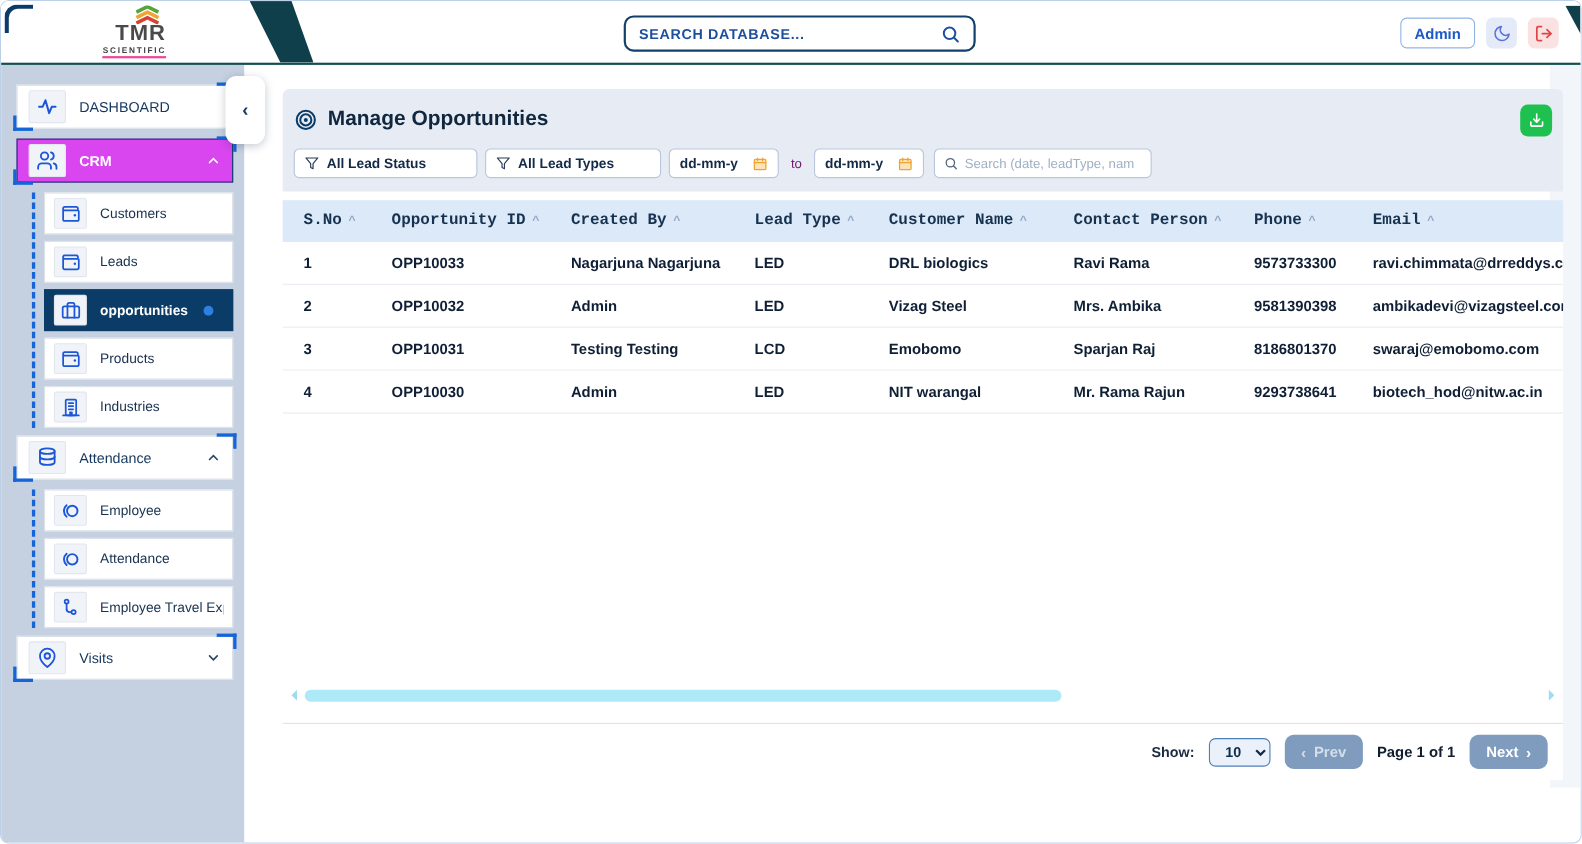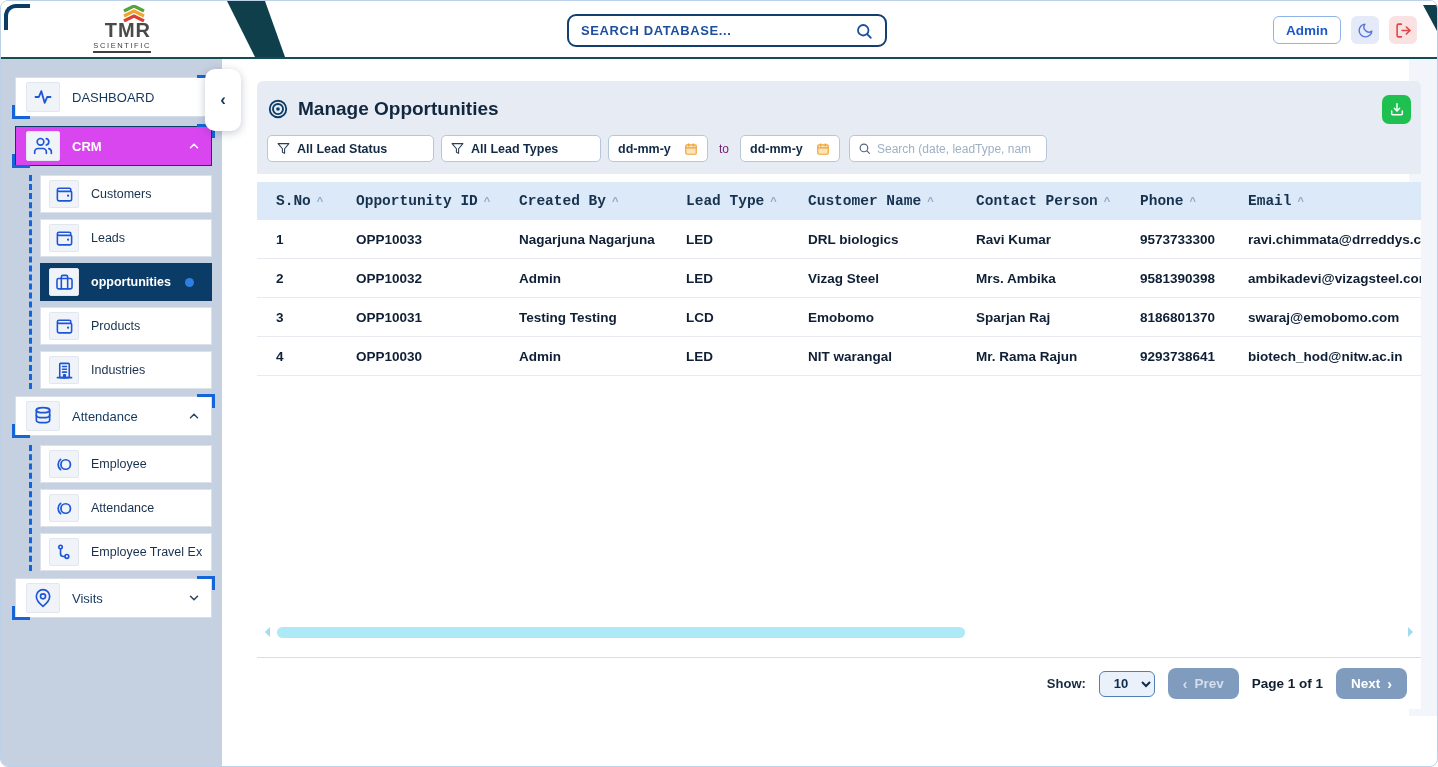--- a/index.html
+++ b/index.html
@@ -10,22 +10,22 @@
 
   
   .topbar { position:absolute; top:0; left:0; right:0; height:58px; background:#fff;
             border-bottom:2px solid #134e52; z-index:20; }
   .corner-accent { position:absolute; top:3px; left:3px; width:26px; height:26px;
                    border-top:4px solid #0b3c68; border-left:4px solid #0b3c68;
                    border-top-left-radius:12px; }
   .logo { position:absolute; left:84px; top:4px; width:66px; display:flex;
           flex-direction:column; align-items:flex-end; }
   .logo-title { font-size:20px; font-weight:800; letter-spacing:1px; color:#4a4a48; line-height:1; margin-top:-2px; }
-  .logo-sub { font-size:7.5px; font-weight:400; letter-spacing:1.6px; color:#3f3f3d;
-              border-bottom:2px solid #404040; padding-bottom:1px; margin-top:1px; }
+  .logo-sub { font-size:7.5px; font-weight:700; letter-spacing:1.6px; color:#3f3f3d;
+              border-bottom:2px solid #ec4899; padding-bottom:1px; margin-top:1px; }
   .diag-band { position:absolute; left:212px; top:0; width:72px; height:56px; }
   .diag-band div { width:100%; height:100%; background:#0e3f4a;
                    clip-path:polygon(14px 0, 52px 0, 72px 56px, 42px 56px); }
   .diag-right { position:absolute; right:0; top:4px; width:14px; height:26px; background:#0e3f4a;
                 clip-path:polygon(100% 0, 100% 100%, 0 0); }
   .db-search { position:absolute; left:566px; top:13px; width:320px; height:33px;
                border:2px solid #11406e; border-radius:9px; background:#fff;
                display:flex; align-items:center; padding:0 12px; }
   .db-search input { flex:1; border:none; outline:none; font-family:inherit;
                      font-size:13px; font-weight:600; letter-spacing:.6px; color:#1d4f9e; background:transparent; }
@@ -389,21 +389,21 @@
         <div class="th"><span>Phone</span><span class="caret">^</span></div>
         <div class="th"><span>Email</span><span class="caret">^</span></div>
       </div>
 
       <div class="tgrid trow">
         <div class="td">1</div>
         <div class="td">OPP10033</div>
         <div class="td">Nagarjuna Nagarjuna</div>
         <div class="td">LED</div>
         <div class="td">DRL biologics</div>
-        <div class="td">Ravi Kumar</div>
+        <div class="td">Ravi Rama</div>
         <div class="td">9573733300</div>
         <div class="td">ravi.chimmata@drreddys.com</div>
       </div>
       <div class="tgrid trow">
         <div class="td">2</div>
         <div class="td">OPP10032</div>
         <div class="td">Admin</div>
         <div class="td">LED</div>
         <div class="td">Vizag Steel</div>
         <div class="td">Mrs. Ambika</div>

